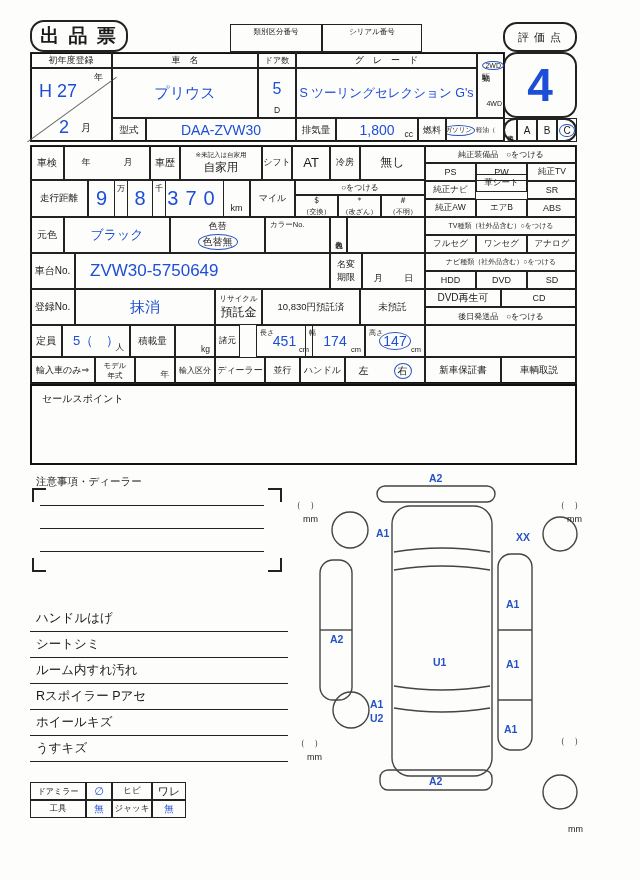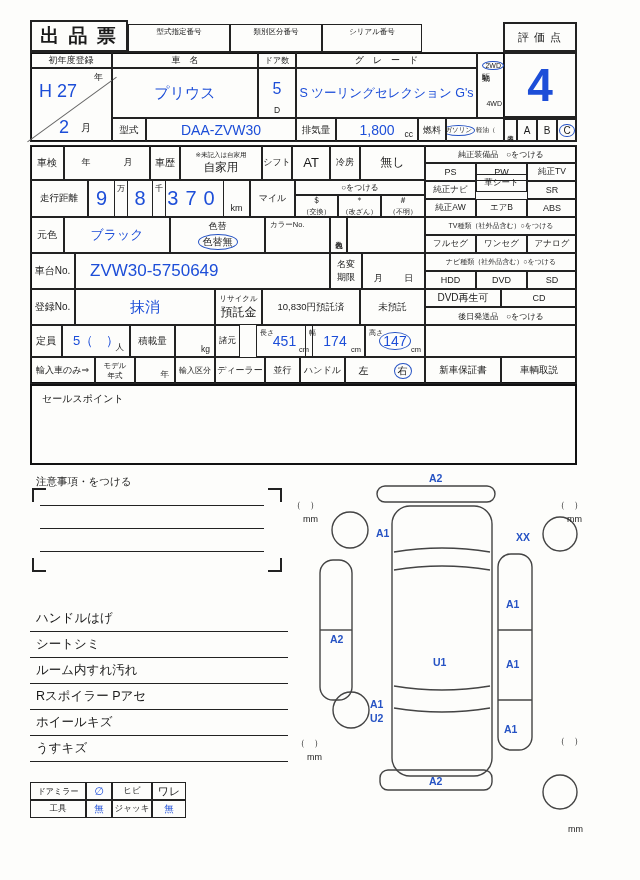--- a/index.html
+++ b/index.html
@@ -2,21 +2,21 @@
 <html><head>
 <meta charset="utf-8">
 <style>
   * { margin:0; padding:0; box-sizing:border-box; }
   html,body { width:640px; height:880px; }
   body { background:#ffffff; font-family:"Liberation Sans","DejaVu Sans",sans-serif; color:#1b1b1b; }
   .sheet { position:absolute; top:0; left:0; width:640px; height:880px; background:#fdfdfb; }
   .c { position:absolute; border:1px solid #222; display:flex; align-items:center; justify-content:center;
        text-align:center; white-space:nowrap; background:transparent; }
   .box { position:absolute; border:2px solid #111; }
-  .thick { border-width:2px; }
+  .thick { border-width:2px;border-radius:14px; }
   .top { align-items:flex-start; padding-top:2px; }
   .lab7 { font-size:7.5px; }
   .blue { color:#1d4ed8; }
   .circ { border:1.6px solid #2653c4; border-radius:50%; padding:0 4px; }
   .vert { writing-mode:vertical-rl; letter-spacing:1px; }
   .col { flex-direction:column; justify-content:center; }
   .mseg { height:100%; display:flex; align-items:center; justify-content:center; border-right:1px solid #222; }
   .msegtop { align-items:flex-start; padding-top:2px; font-size:8px; }
   .hline { position:absolute; height:0; border-top:1.5px solid #222; }
   .corner { position:absolute; width:14px; height:14px; }
@@ -26,23 +26,20 @@
   .specunit { position:absolute; bottom:2px; right:3px; font-size:7.5px; }
 </style>
 </head>
 <body>
 
 <div class="sheet">
 
   <div class="c thick" style="left:30px;top:20px;width:98px;height:32px">
     <span style="font-size:19px;font-weight:bold;letter-spacing:2px">出 品 票</span>
   </div>
-  <div class="c top" style="left:128px;top:24px;width:102px;height:28px">
-    <span class="lab7">型式指定番号</span>
-  </div>
   <div class="c top" style="left:230px;top:24px;width:92px;height:28px">
     <span class="lab7">類別区分番号</span>
   </div>
   <div class="c top" style="left:322px;top:24px;width:100px;height:28px">
     <span class="lab7">シリアル番号</span>
   </div>
   <div class="c thick" style="left:503px;top:22px;width:74px;height:30px">
     <span style="font-size:11px;letter-spacing:1px">評 価 点</span>
   </div>
   <div class="c thick" style="left:503px;top:52px;width:74px;height:66px">
@@ -366,21 +363,21 @@
       <span>新車保証書</span>
     </div>
   <div class="c" style="left:501px;top:357px;width:76px;height:27px;font-size:9.5px">
       <span>車輌取説</span>
     </div>
 
   <div class="box" style="left:30px;top:384px;width:547px;height:81px">
     <span style="position:absolute;top:6px;left:10px;font-size:10px">セールスポイント</span>
   </div>
 
-  <div style="position:absolute;left:36px;top:475px;font-size:10.5px">注意事項・をつける</div>
+  <div style="position:absolute;left:36px;top:475px;font-size:10.5px">注意事項・ディーラー</div>
 
   <div class="corner" style="left:32px;top:488px;border-left:2px solid #222;border-top:2px solid #222"></div>
   <div class="corner" style="left:268px;top:488px;border-right:2px solid #222;border-top:2px solid #222"></div>
   <div class="corner" style="left:32px;top:558px;border-left:2px solid #222;border-bottom:2px solid #222"></div>
   <div class="corner" style="left:268px;top:558px;border-right:2px solid #222;border-bottom:2px solid #222"></div>
   <div class="hline" style="left:40px;top:505px;width:224px"></div>
   <div class="hline" style="left:40px;top:528px;width:224px"></div>
   <div class="hline" style="left:40px;top:551px;width:224px"></div>
 
 

